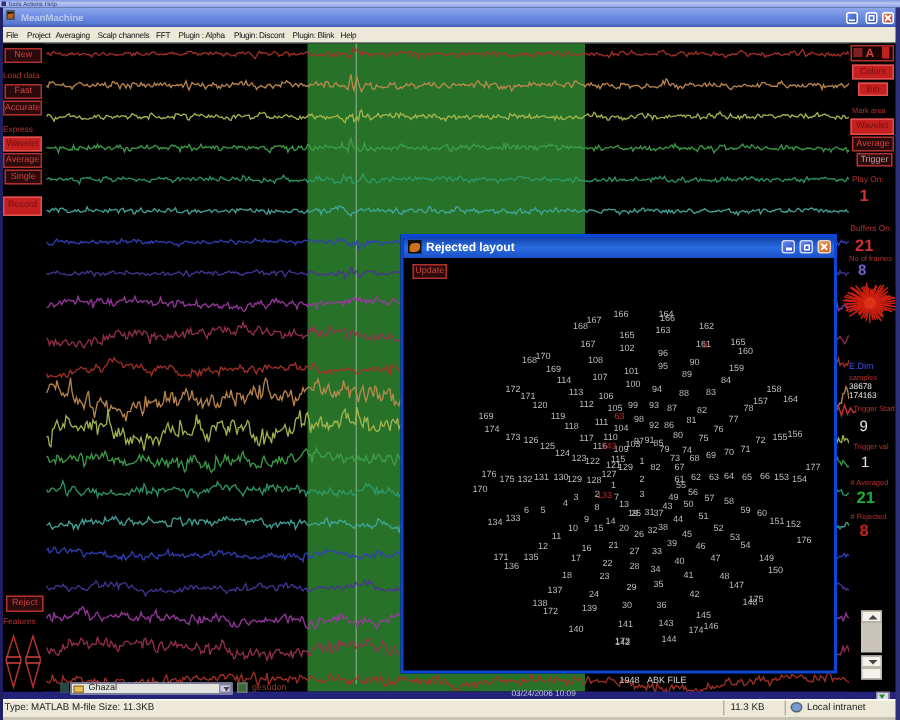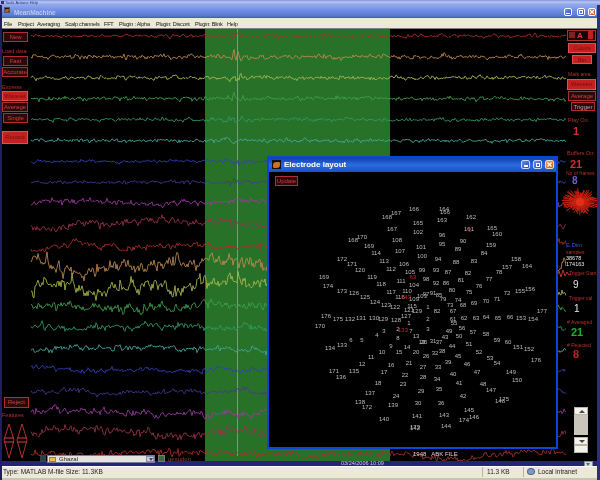--- a/index.html
+++ b/index.html
@@ -235,21 +235,21 @@
       <div style="position:absolute;left:4px;top:2px;width:0;height:0;border-left:3px solid transparent;border-right:3px solid transparent;border-top:3px solid #444;"></div>
     </div>
 <div class="abs" style="left:574px;top:445px;width:14px;height:8px;background:#f2f1ea;border:1px solid #b8b4a8;"></div>
 
 <div class="abs" style="left:267px;top:156px;width:291px;height:293px;
   border:2px solid #0a46d8;background:#000;"></div>
 <div class="abs" style="left:269px;top:158px;width:287px;height:14px;
   background:linear-gradient(180deg,#1340aa 0%,#2a6be0 50%,#1a50c8 100%);"></div>
 <div class="abs" style="left:272px;top:160px;width:9px;height:9px;background:#101010;"></div>
 <div class="abs" style="left:273px;top:162px;width:7px;height:6px;background:#d07020;border-radius:50% 20% 50% 20%;"></div>
-<div class="abs" style="left:284px;top:160px;color:#fff;font-size:8px;font-weight:bold;">Electrode layout</div>
+<div class="abs" style="left:284px;top:160px;color:#fff;font-size:8px;font-weight:bold;">Rejected layout</div>
 <div class="xpbtn" style="left:521px;top:160px;width:9px;height:9px;background:linear-gradient(135deg,#6a8ae8,#2848c0);border-color:#cdd8f8;">
       <div style="position:absolute;left:1.5px;bottom:1.5px;width:4px;height:1.5px;background:#fff;"></div>
     </div>
 <div class="xpbtn" style="left:533px;top:160px;width:9px;height:9px;background:linear-gradient(135deg,#6a8ae8,#2848c0);border-color:#cdd8f8;">
       <div style="position:absolute;left:1.5px;top:1.5px;width:4px;height:4px;border:1px solid #fff;"></div>
     </div>
 <div class="xpbtn" style="left:545px;top:160px;width:9px;height:9px;background:linear-gradient(135deg,#f0a050,#d05820);border-color:#f0d8c0;">
       <svg width="7" height="7" style="position:absolute;left:0;top:0;">
         <line x1="1.5" y1="1.5" x2="5.5" y2="5.5" stroke="#fff" stroke-width="1.2"></line>
         <line x1="5.5" y1="1.5" x2="1.5" y2="5.5" stroke="#fff" stroke-width="1.2"></line>

